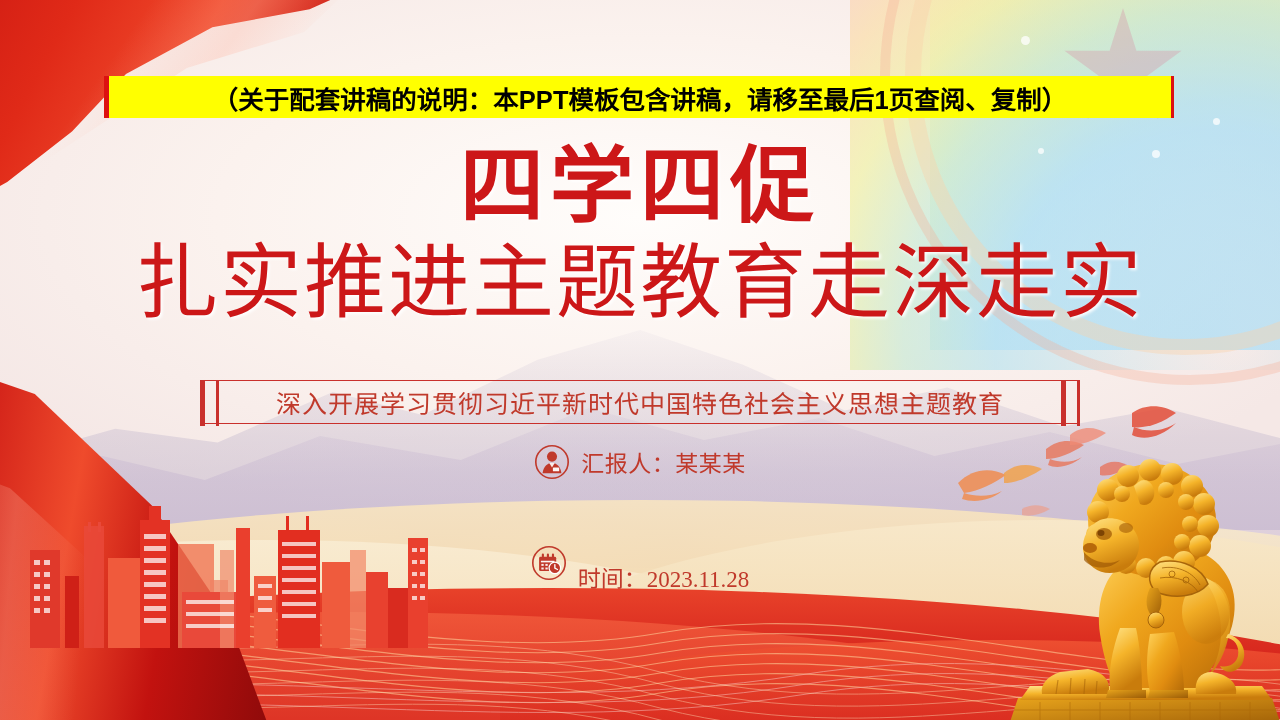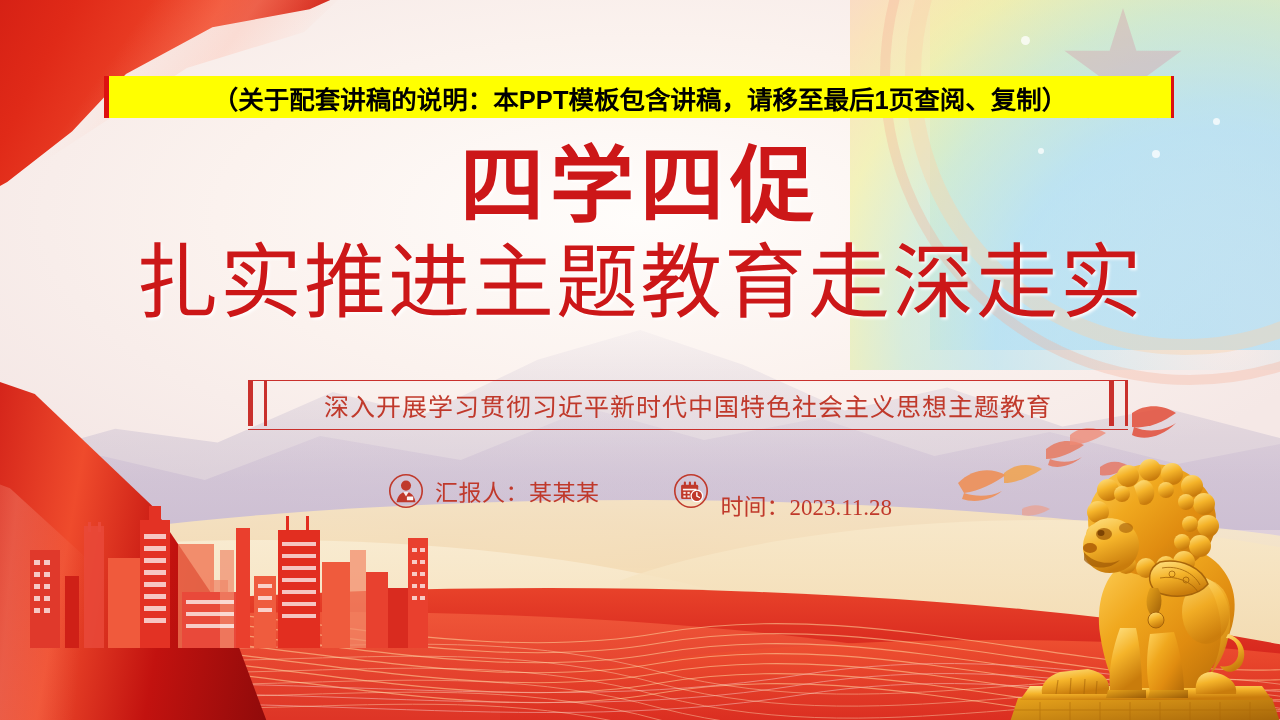--- a/index.html
+++ b/index.html
@@ -161,40 +161,41 @@
     text-shadow:2px 2px 3px rgba(255,255,255,0.9);
   }
   .title-l2{
     color:#cc1718; font-size:82px; font-weight:normal; line-height:1.16;
     letter-spacing:2px;
     font-family:"Liberation Serif","DejaVu Serif",serif;
     text-shadow:2px 2px 3px rgba(255,255,255,0.9);
   }
 
   .subtitle-box{
-    position:absolute; left:200px; top:380px; width:880px; height:50px;
+    position:absolute; left:200px; top:380px; width:880px; height:44px;
     border-top:1.5px solid #c9302c; border-bottom:1.5px solid #c9302c;
-    display:flex; align-items:center; justify-content:center;margin-left:48px;
+    display:flex; align-items:center; justify-content:center;
   }
   .subtitle-box::before,
   .subtitle-box::after{
     content:""; position:absolute; top:-1px; height:46px; width:11px;
     border-left:5px solid #c9302c; border-right:3px solid #c9302c;
   }
   .subtitle-box::before{ left:0; }
   .subtitle-box::after{ right:0; }
   .subtitle-text{
     color:#c0392b; font-size:25px; letter-spacing:1px; white-space:nowrap;
     font-family:"Liberation Serif","DejaVu Serif",serif;
   }
 
   .meta{
-    position:absolute; left:0; top:460px; width:1280px;
+    position:absolute; left:0; top:444px; width:1280px;
     display:flex; align-items:center; justify-content:center; gap:26px;
     color:#c0392b;
+    flex-direction:column;
   }
   .meta-item{ display:flex; align-items:center; gap:11px; }
   .meta-ico{ width:36px; height:36px; flex:0 0 36px; }
   .meta-txt{ font-size:23px; letter-spacing:0.5px; color:#c0392b; white-space:nowrap;
     font-family:"Liberation Serif","DejaVu Serif",serif; }
   .meta-txt.num{ font-size:23px; letter-spacing:0px;margin-top:28px; }
   .spacer-gap{ width:22px; }
 </style>
 </head>
 <body>

